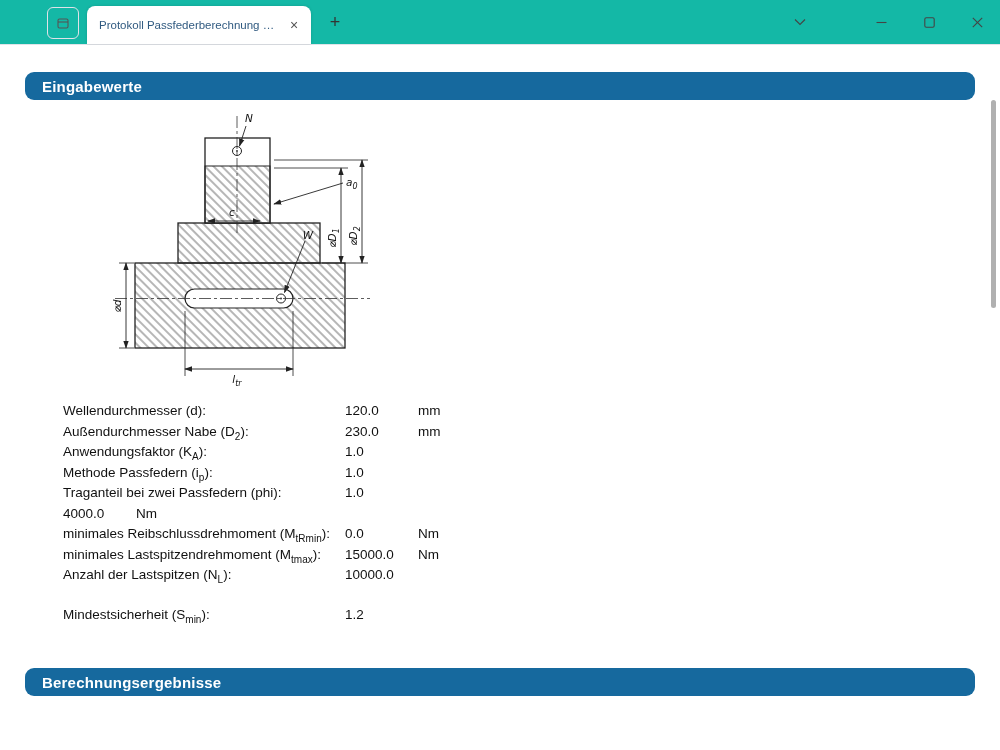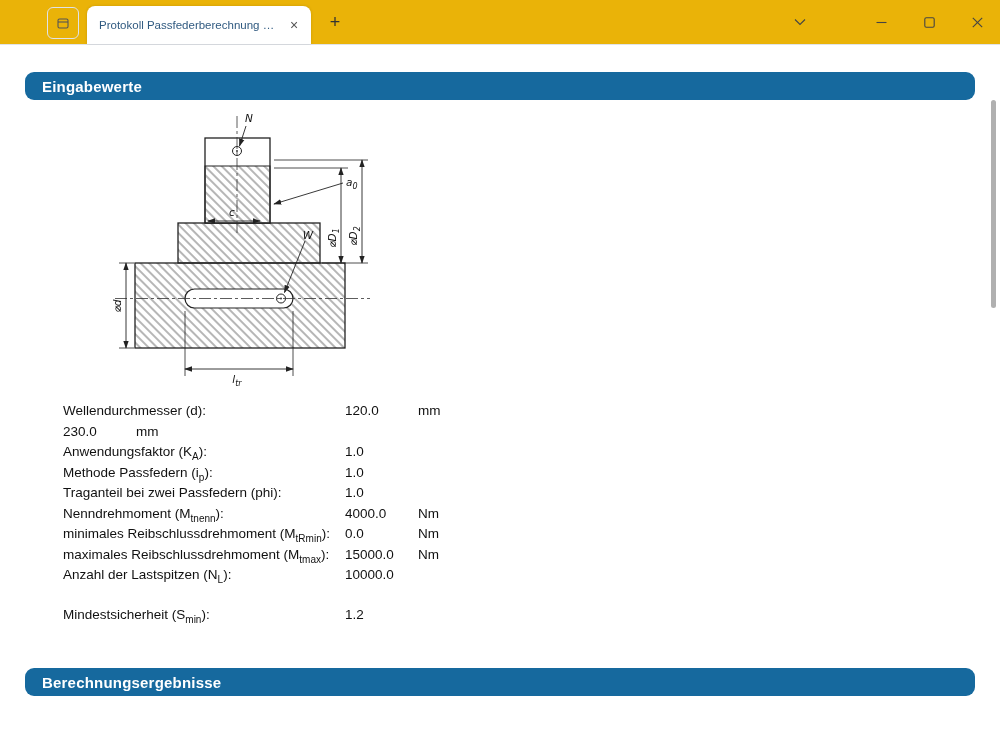--- a/index.html
+++ b/index.html
@@ -1,21 +1,21 @@
 <!DOCTYPE html>
 <html style="--accent: #16699e;"><head>
 <meta charset="utf-8">
 <style>
   html,body{margin:0;padding:0;}
   body{
     width:1000px;height:750px;position:relative;overflow:hidden;
     background:#fff;font-family:"Liberation Sans",sans-serif;color:#111;
   }
   
-  .chrome{position:absolute;top:0;left:0;right:0;height:44px;background:#eab308;border-bottom:1px solid #e0e3e8;}
+  .chrome{position:absolute;top:0;left:0;right:0;height:44px;background:#14b8a6;border-bottom:1px solid #e0e3e8;}
   .tab-actions-btn{position:absolute;left:47px;top:7px;width:30px;height:30px;border-radius:6px;
     display:flex;align-items:center;justify-content:center;background:transparent;border:1px solid #dfe2e8;}
   .tab{position:absolute;left:87px;top:6px;width:224px;height:38px;background:#fff;
     border-radius:8px 8px 0 0;display:flex;align-items:center;box-sizing:border-box;
     padding:0 8px 0 12px;box-shadow:0 0 3px rgba(0,0,0,.15);}
   .tab-title{flex:1;font-size:11.5px;color:#305a80;white-space:nowrap;overflow:hidden;text-overflow:ellipsis;}
   .tab-close{width:18px;height:18px;margin-left:6px;border-radius:4px;display:flex;align-items:center;
     justify-content:center;font-size:14px;color:#555;line-height:1;}
   .newtab-btn{position:absolute;left:322px;top:9px;width:26px;height:26px;border-radius:6px;
     display:flex;align-items:center;justify-content:center;font-size:18px;color:#333;line-height:1;}
@@ -176,20 +176,21 @@
   </div>
 
   <div id="input-rows">
     <div class="row">
       <div class="lbl"><span>Wellendurchmesser (d):</span><sub></sub><span></span></div>
       <div class="val">120.0</div>
       <div class="unit">mm</div>
     </div>
 
     <div class="row">
+      <div class="lbl"><span>Außendurchmesser Nabe (D</span><sub>2</sub><span>):</span></div>
       <div class="val">230.0</div>
       <div class="unit">mm</div>
     </div>
 
     <div class="row">
       <div class="lbl"><span>Anwendungsfaktor (K</span><sub>A</sub><span>):</span></div>
       <div class="val">1.0</div>
       <div class="unit"></div>
     </div>
 
@@ -199,33 +200,32 @@
       <div class="unit"></div>
     </div>
 
     <div class="row">
       <div class="lbl"><span>Traganteil bei zwei Passfedern (phi):</span><sub></sub><span></span></div>
       <div class="val">1.0</div>
       <div class="unit"></div>
     </div>
 
     <div class="row">
-      <div class="lbl"><span>Nenndrehmoment (M</span><sub>tnenn</sub><span>):</span></div>
       <div class="val">4000.0</div>
       <div class="unit">Nm</div>
     </div>
 
     <div class="row">
       <div class="lbl"><span>minimales Reibschlussdrehmoment (M</span><sub>tRmin</sub><span>):</span></div>
       <div class="val">0.0</div>
       <div class="unit">Nm</div>
     </div>
 
     <div class="row">
-      <div class="lbl"><span>maximales Reibschlussdrehmoment (M</span><sub>tmax</sub><span>):</span></div>
+      <div class="lbl"><span>minimales Lastspitzendrehmoment (M</span><sub>tmax</sub><span>):</span></div>
       <div class="val">15000.0</div>
       <div class="unit">Nm</div>
     </div>
 
     <div class="row">
       <div class="lbl"><span>Anzahl der Lastspitzen (N</span><sub>L</sub><span>):</span></div>
       <div class="val">10000.0</div>
       <div class="unit"></div>
     </div>
 

